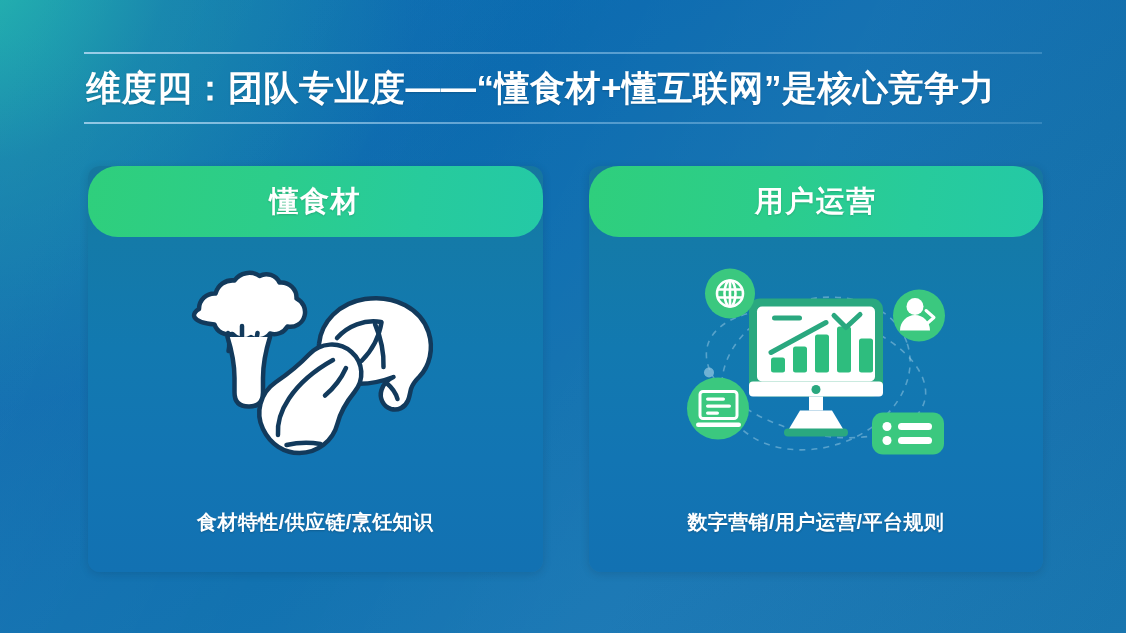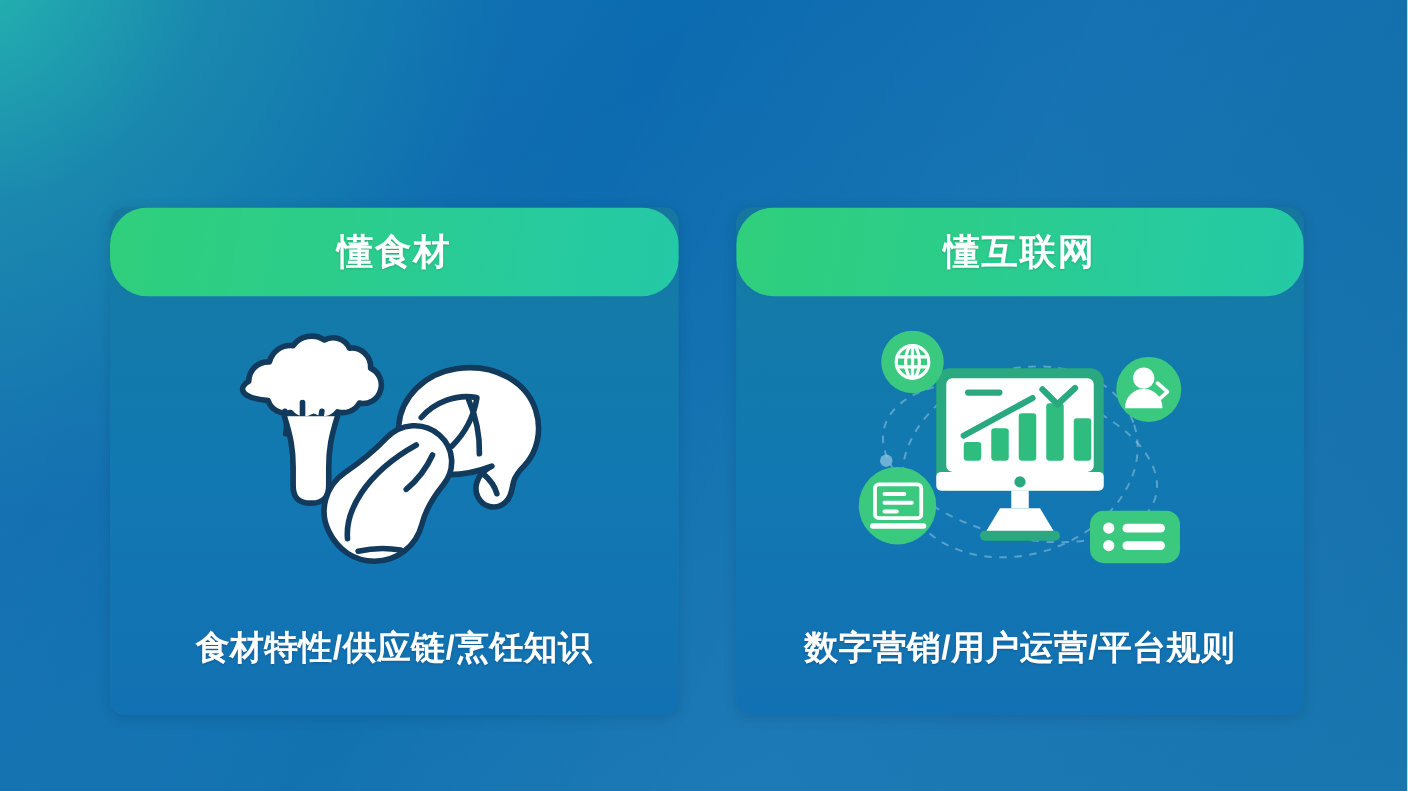--- a/index.html
+++ b/index.html
@@ -95,21 +95,21 @@
     text-shadow: 0 1px 2px rgba(0,0,0,0.16);
   }
   .card-art {
     flex: 1 1 auto;
     position: relative;
   }
   .card-caption {
     flex: 0 0 auto;
     text-align: center;
     color: #ffffff;
-    font-size: 27px;
+    font-size: 20px;
     font-weight: bold;
     letter-spacing: 0.4px;
     padding-bottom: 36px;
     text-shadow: 0 1px 2px rgba(0,0,0,0.2);
   }
 
   
   .food-art {
     position: absolute;
     left: 50%;
@@ -129,20 +129,25 @@
     width: 280px;
     height: 225px;
   }
   .net-art svg { display: block; width: 280px; height: 225px; }
 </style>
 </head>
 <body>
 
 <div class="slide">
 
+  <div class="title-block">
+    <div class="rule"></div>
+    <div class="slide-title">维度四：团队专业度——“懂食材+懂互联网”是核心竞争力</div>
+    <div class="rule bottom"></div>
+  </div>
 
   <div class="cards">
 
     <div class="card">
       <div class="card-header">
         <span class="card-header-title">懂食材</span>
       </div>
 
       <div class="card-art">
         <div class="food-art">
@@ -189,21 +194,21 @@
             </g>
           </svg>
         </div>
       </div>
 
       <div class="card-caption">食材特性/供应链/烹饪知识</div>
     </div>
 
     <div class="card">
       <div class="card-header">
-        <span class="card-header-title">懂互联网</span>
+        <span class="card-header-title">用户运营</span>
       </div>
 
       <div class="card-art">
         <div class="net-art">
           <svg viewBox="0 0 280 225" xmlns="http://www.w3.org/2000/svg">
 
             <g fill="none" stroke="#8fc4e0" stroke-opacity="0.55" stroke-width="1.6" stroke-dasharray="6 6">
               <ellipse cx="140" cy="113" rx="96" ry="74" transform="rotate(-18 140 113)"></ellipse>
               <ellipse cx="140" cy="113" rx="112" ry="60" transform="rotate(14 140 113)"></ellipse>
             </g>

